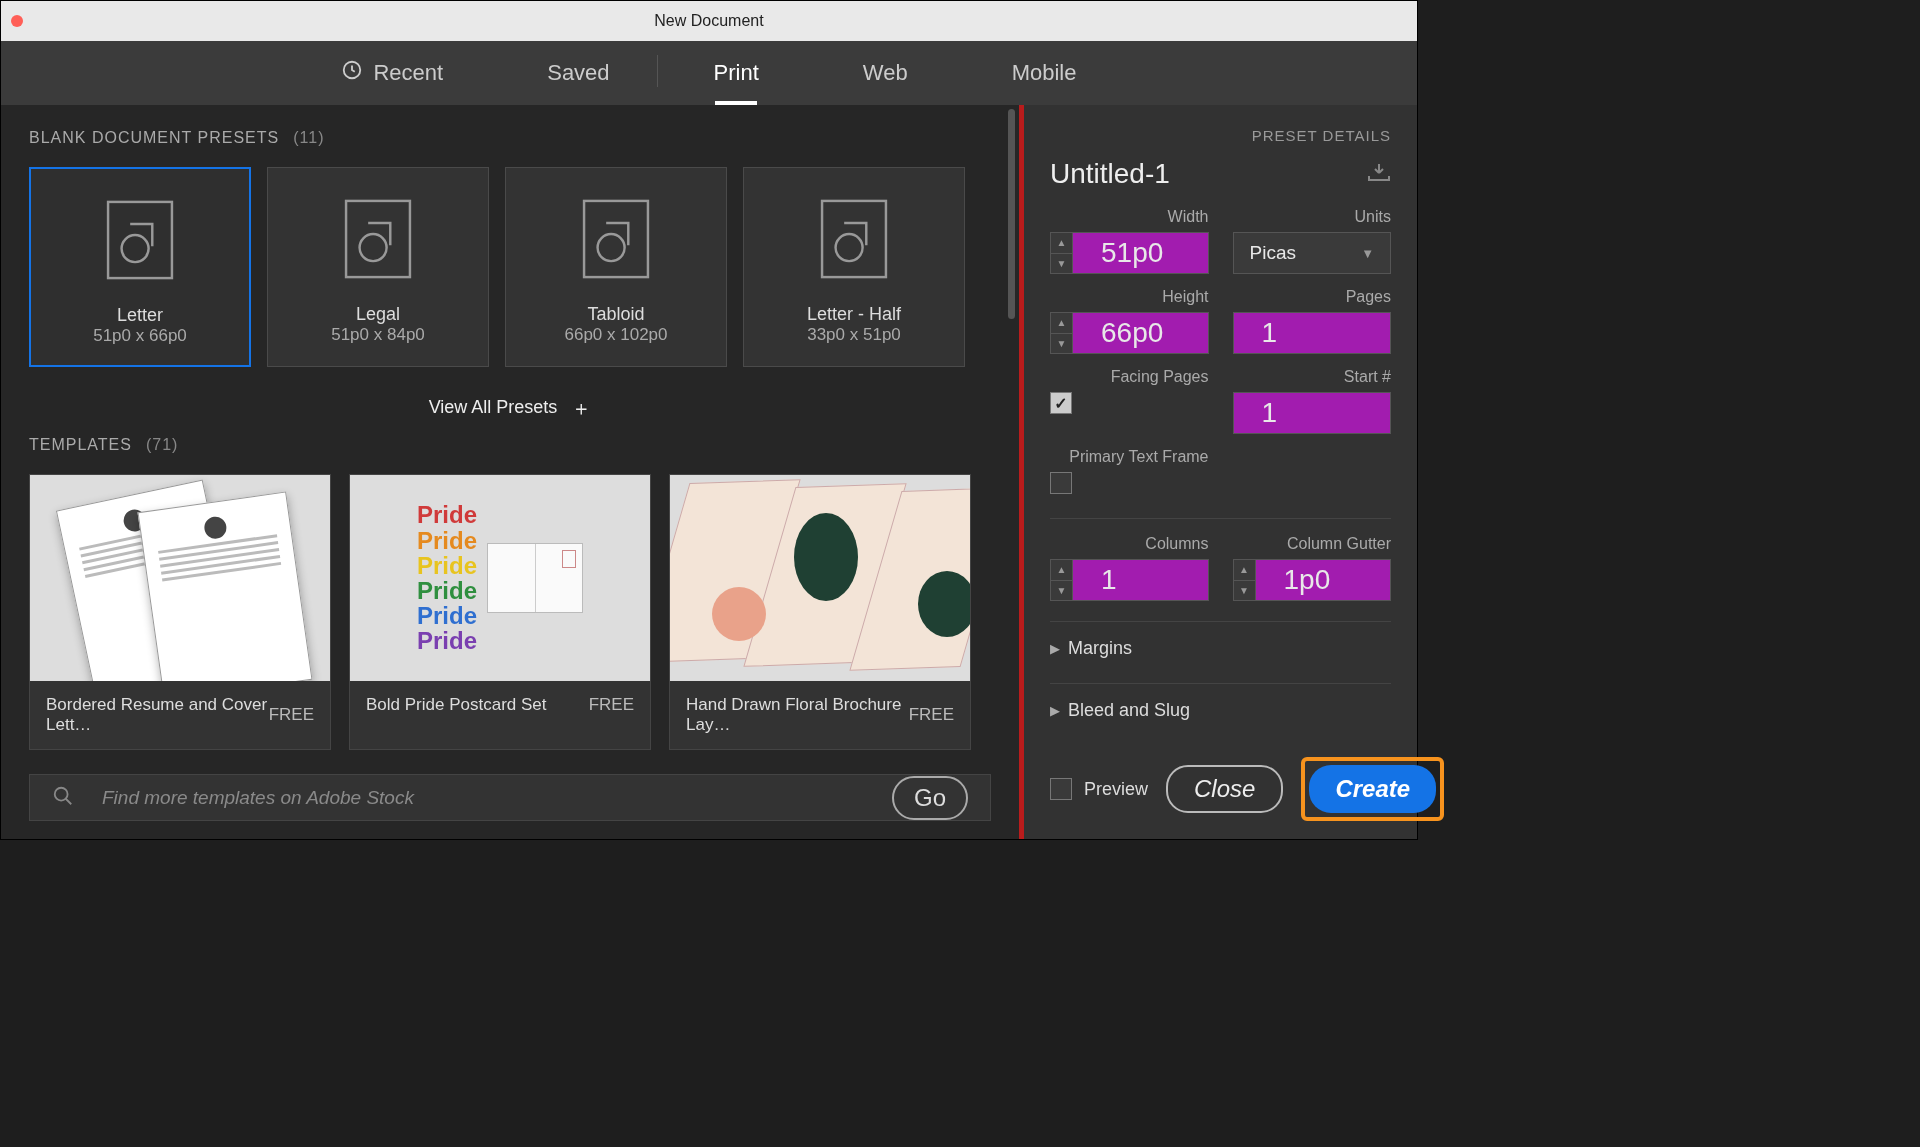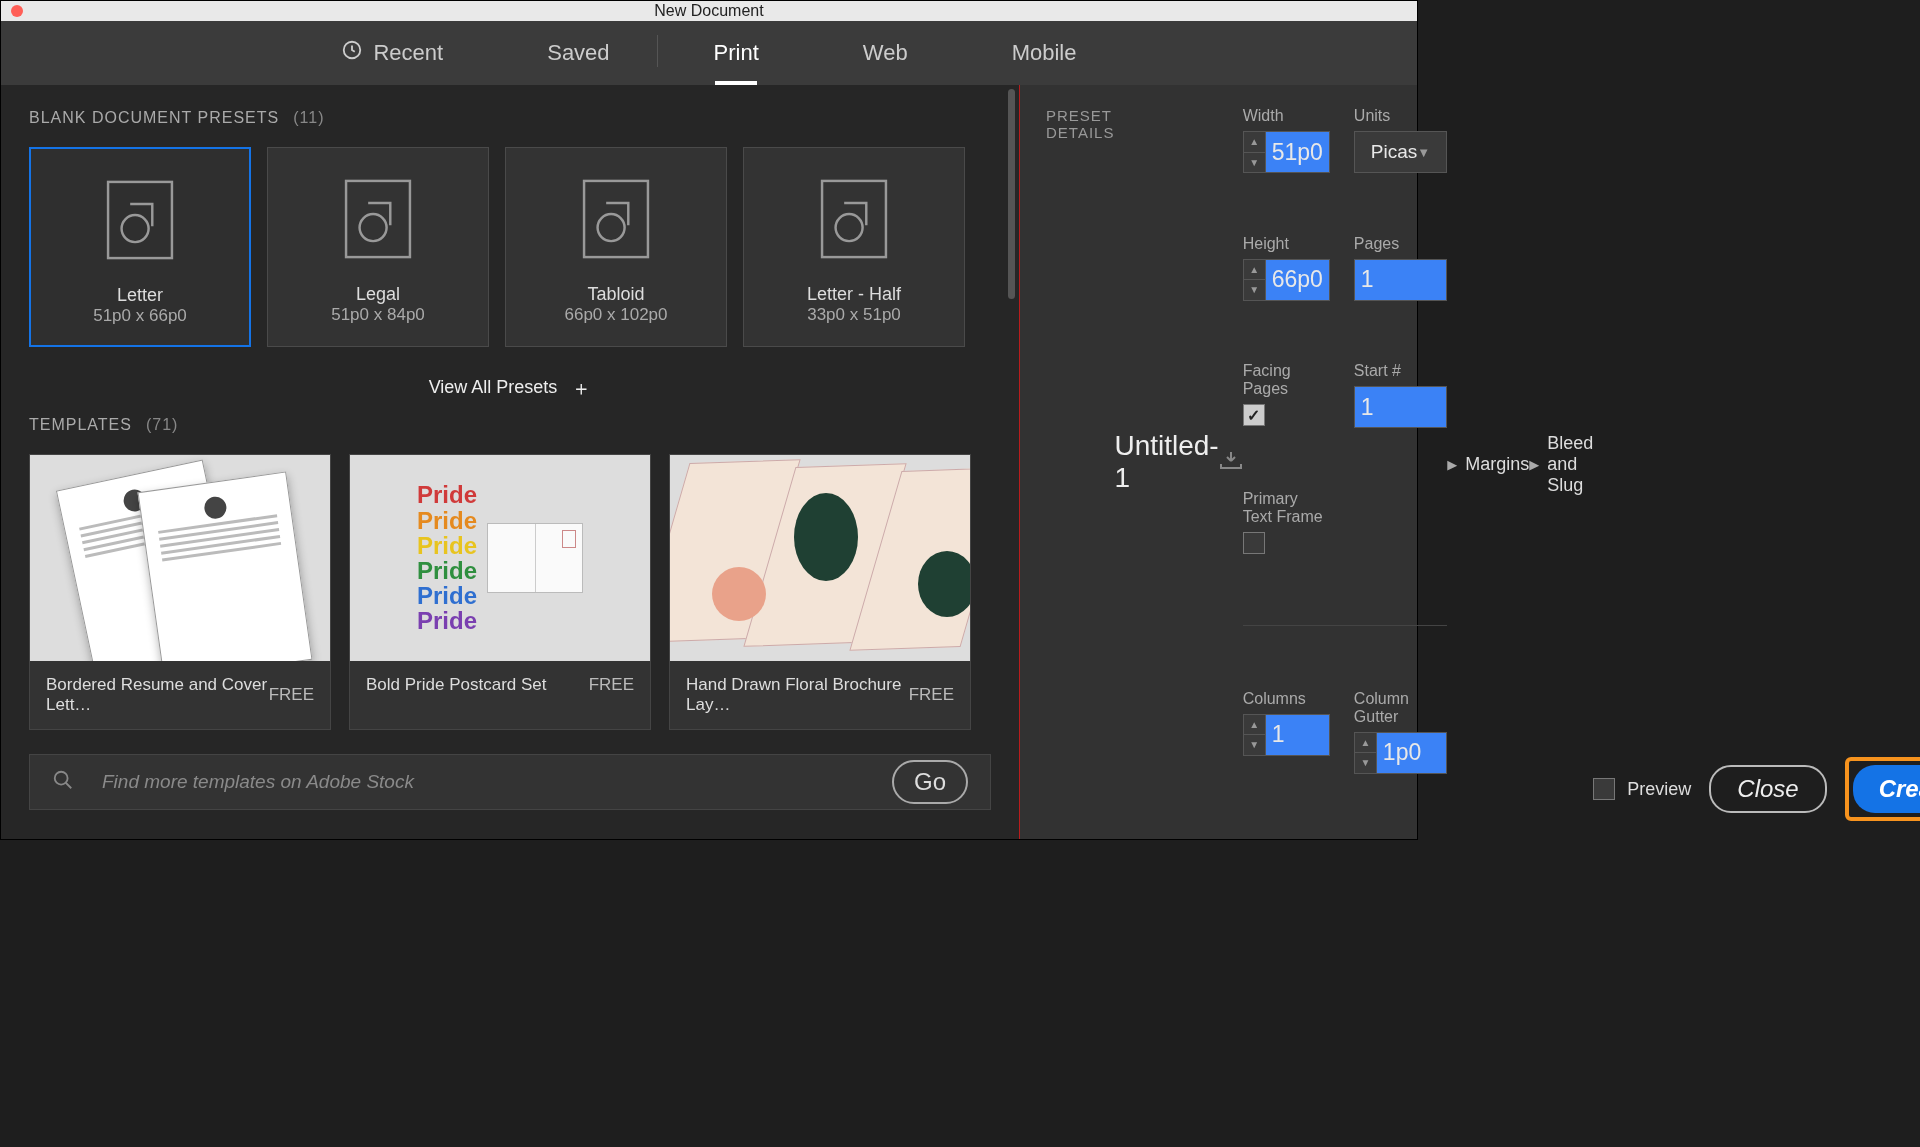--- a/index.html
+++ b/index.html
@@ -1,34 +1,34 @@
 <!DOCTYPE html>
 <html><head>
 <meta charset="utf-8">
 <style>
   * { box-sizing: border-box; margin: 0; padding: 0; font-family: -apple-system, "Helvetica Neue", Arial, sans-serif; }
   body { background: #1e1e1e; width: 1920px; height: 1147px; display:flex; align-items:flex-start; justify-content:flex-start; }
   .window { width:1418px; height:840px; background:#262626; display:flex; flex-direction:column; border:1px solid #000; }
   
-  .titlebar { height:20px; background:#e9e9e9; display:flex; align-items:center; position:relative; }
+  .titlebar { height:40px; background:#e9e9e9; display:flex; align-items:center; position:relative; }
   .traffic { display:flex; gap:8px; margin-left:10px;}
   .dot { width:12px; height:12px; border-radius:50%; }
   .dot.red{background:#ff5f57;}
   .titlebar .title { position:absolute; left:0; right:0; text-align:center; font-size:16px; color:#222; }
   
   .tabs { height:64px; background:#3b3b3b; display:flex; align-items:center; justify-content:center; gap:8px; }
   .tab { color:#ccc; font-size:22px; padding:0 48px; display:flex; align-items:center; height:100%; cursor:pointer; position:relative; gap:10px;}
   .tab.active { color:#fff; }
   .tab.active::after { content:""; position:absolute; bottom:0; left:50%; transform:translateX(-50%); width:42px; height:4px; background:#fff; }
   .tab .sep { width:1px; height:32px; background:#555; position:absolute; right:0; top:14px;}
   .clock svg{width:22px;height:22px;}
   
   .body { flex:1; display:flex; min-height:0; }
   .left { flex:1; background:#262626; padding:24px 28px 18px 28px; display:flex; flex-direction:column; position:relative; overflow:hidden;}
-  .right { width:398px; background:#323232; border-left:1px solid #b91c1c; padding:22px 26px 18px 26px; display:flex; flex-direction:row;}
+  .right { width:398px; background:#323232; border-left:5px solid #b91c1c; padding:22px 26px 18px 26px; display:flex; flex-direction:column;text-align:right;}
   .scrollbar { position:absolute; top:4px; right:4px; width:7px; height:210px; background:#555; border-radius:4px;}
   
   .section-h { display:flex; align-items:baseline; gap:14px; font-size:16px; letter-spacing:1px; color:#aaa; margin-bottom:20px;}
   .section-h .count{ color:#888;}
   
   .presets { display:flex; gap:16px; }
   .preset { width:222px; height:200px; border:1px solid #4a4a4a; background:#333; display:flex; flex-direction:column; align-items:center; padding-top:28px; cursor:pointer;}
   .preset.selected{ border:2px solid #1473e6; background:#2f2f2f;}
   .preset svg{ width:78px; height:86px; stroke:#999; fill:none; stroke-width:2;}
   .preset .pname{ color:#ddd; font-size:18px; margin-top:22px;}
@@ -80,21 +80,21 @@
   .docname-row{display:flex; align-items:center; justify-content:space-between; margin:14px 0 18px;}
   .docname{ color:#eee; font-size:28px; font-weight:300;}
   .dl-icon svg{width:24px;height:20px;fill:#888;}
   .field-grid{ display:grid; grid-template-columns: 1fr 1fr; column-gap:24px; row-gap:14px;}
   .fcol{display:flex; flex-direction:column; gap:6px;}
   .flabel{ color:#aaa; font-size:16px;}
   .numinput{ display:flex; height:42px;}
   .stepbtns{ width:22px; display:flex; flex-direction:column; border:1px solid #555; border-right:none; background:#3a3a3a;}
   .stepbtns div{flex:1; display:flex;align-items:center;justify-content:center;color:#999;font-size:10px;cursor:pointer;}
   .stepbtns div:first-child{border-bottom:1px solid #555;}
-  .txt{ flex:1; background:#3b82f6; border:1px solid #555; color:#e8e8e8; font-size:23px; padding:0 6px; display:flex; align-items:center;}
+  .txt{ flex:1; background:#a21caf; border:1px solid #555; color:#e8e8e8; font-size:28px; padding:0 28px; display:flex; align-items:center;}
   .txt.noarrow{border-left:1px solid #555;}
   .orient{ display:flex; gap:14px; margin-top:4px;}
   .orient .ob{ width:40px;height:36px;border:1px solid #666;display:flex;align-items:center;justify-content:center;cursor:pointer;}
   .orient .ob.sel{border:2px solid #1473e6;}
   .orient svg{width:16px;height:22px;}
   .check{ width:22px;height:22px;border:1px solid #777;background:#3a3a3a;display:flex;align-items:center;justify-content:center;cursor:pointer;}
   .check.on{ background:#ccc;}
   .check.on::after{content:"✓"; color:#222; font-size:16px; font-weight:bold;}
   .dropdown{ height:42px; background:#3a3a3a; border:1px solid #555; display:flex; align-items:center; justify-content:space-between; padding:12px 16px; color:#e8e8e8; font-size:19px; cursor:pointer;}
   .dropdown .chev{color:#999;font-size:13px;}

